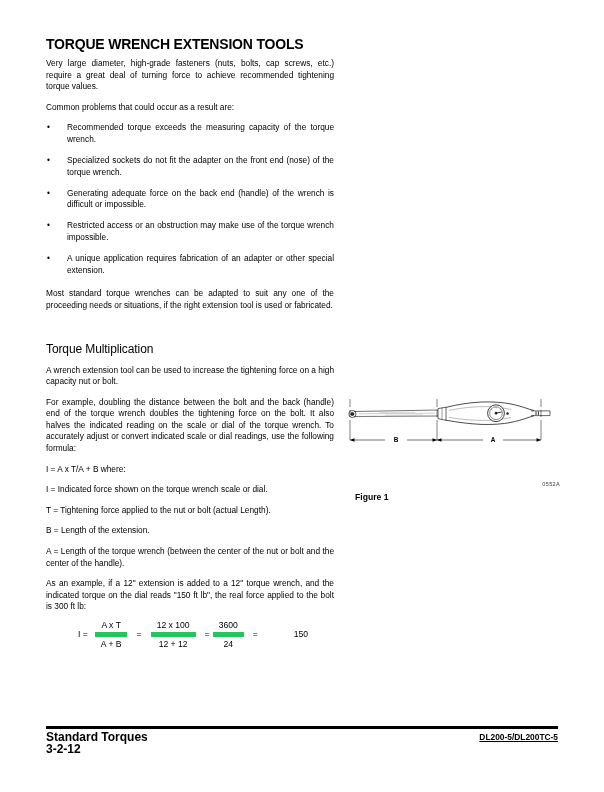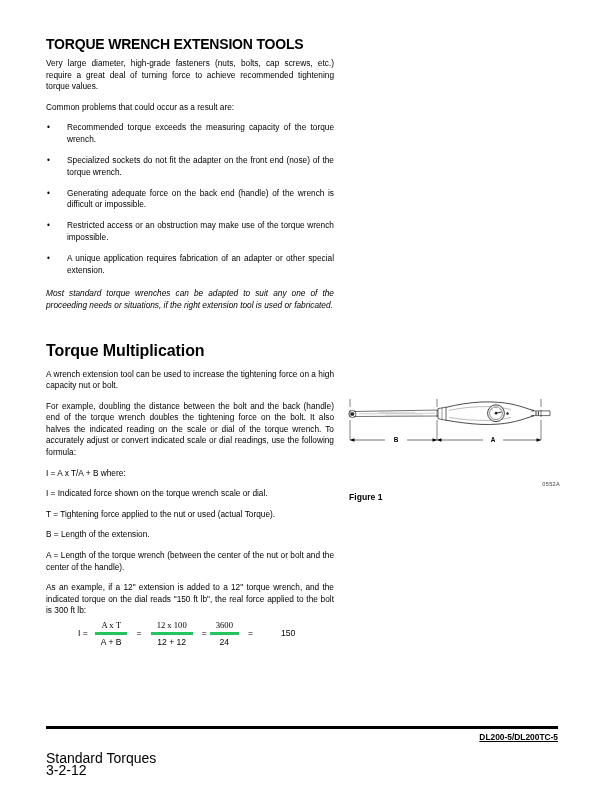--- a/index.html
+++ b/index.html
@@ -63,22 +63,22 @@
   }
   .bullet-row .dot {
     position: absolute;
     left: 1px;
     top: 0px;
     font-size: 8.3px;
     line-height: 11.6px;
   }
 
   .section-head {
-    font-size: 16px;
-    font-weight: bold;
+    font-size: 12px;
+    font-weight: normal;
     margin: 0 0 9px 0;
     letter-spacing: -0.1px;
   }
 
   .defline {
     font-size: 8.3px;
     line-height: 11.6px;
     margin: 0 0 9px 0;
     text-align: left;
   }
@@ -96,31 +96,30 @@
   }
   .eq-lhs { margin-right: 7px; }
   .frac {
     display: inline-flex;
     flex-direction: column;
     align-items: center;
     vertical-align: middle;
   }
   .frac .num {
     padding: 0 6px 1.5px 6px;
-    border-bottom: 3px solid #22c55e;
-    font-family: Liberation Serif, serif;
+    border-bottom: 5px solid #22c55e;
   }
   .frac .den {
     padding: 2px 6px 0 6px;
   }
   .eq-op {
     margin: 0 9px;
   }
   .eq-op.tight { margin: 0 3px 0 9px; }
-  .eq-res { margin-left: 19px; }
+  .eq-res { margin-left: 27px; }
 
   
   .figure-wrap {
     position: absolute;
     left: 345px;
     top: 393px;
     width: 215px;
   }
   .figure-art {
     width: 215px;
@@ -132,41 +131,41 @@
     left: 0;
     top: 88px;
     width: 215px;
     text-align: right;
     font-size: 5.6px;
     color: #3a3a3a;
     letter-spacing: 0.3px;
   }
   .figure-caption {
     position: absolute;
-    left: 4px;
+    left: 10px;
     top: 99px;
     font-size: 8.6px;
     font-weight: bold;
   }
 
   
   .footer-rule {
     position: absolute;
     left: 46px;
     top: 726px;
     width: 512px;
     height: 2.6px;
     background: #000;
   }
   .footer-left {
     position: absolute;
     left: 46px;
-    top: 752px;
-    font-size: 14px;
-    font-weight: normal;
+    top: 731px;
+    font-size: 12px;
+    font-weight: bold;
     line-height: 12.4px;
   }
   .footer-right {
     position: absolute;
     right: 46px;
     top: 731px;
     font-size: 8.4px;
     font-weight: bold;
     text-align: right;
     line-height: 12.4px;
@@ -202,33 +201,33 @@
       <li class="bullet-row">
         <span class="dot">•</span>
         <span>Restricted access or an obstruction may make use of the torque wrench impossible.</span>
       </li>
       <li class="bullet-row">
         <span class="dot">•</span>
         <span>A unique application requires fabrication of an adapter or other special extension.</span>
       </li>
     </ul>
 
-    <p class="para" style="margin-top:12px; margin-bottom:30px;font-style:italic;">Most standard torque wrenches can be adapted to suit any one of the proceeding needs or situations, if the right extension tool is used or fabricated.</p>
+    <p class="para" style="margin-top:12px; margin-bottom:30px;">Most standard torque wrenches can be adapted to suit any one of the proceeding needs or situations, if the right extension tool is used or fabricated.</p>
 
     <h2 class="section-head">Torque Multiplication</h2>
 
     <p class="para">A wrench extension tool can be used to increase the tightening force on a high capacity nut or bolt.</p>
 
     <p class="para">For example, doubling the distance between the bolt and the back (handle) end of the torque wrench doubles the tightening force on the bolt. It also halves the indicated reading on the scale or dial of the torque wrench. To accurately adjust or convert indicated scale or dial readings, use the following formula:</p>
 
     <p class="defline">I = A x T/A + B where:</p>
 
     <p class="defline">I = Indicated force shown on the torque wrench scale or dial.</p>
 
-    <p class="defline">T = Tightening force applied to the nut or used (actual Torque).</p>
+    <p class="defline">T = Tightening force applied to the nut or bolt (actual Length).</p>
 
     <p class="defline">B = Length of the extension.</p>
 
     <p class="defline just">A = Length of the torque wrench (between the center of the nut or bolt and the center of the handle).</p>
 
     <p class="para">As an example, if a 12" extension is added to a 12" torque wrench, and the indicated torque on the dial reads "150 ft lb", the real force applied to the bolt is 300 ft lb:</p>
   </div>
 
   <div class="equation">
     <span class="eq-lhs">I =</span>

